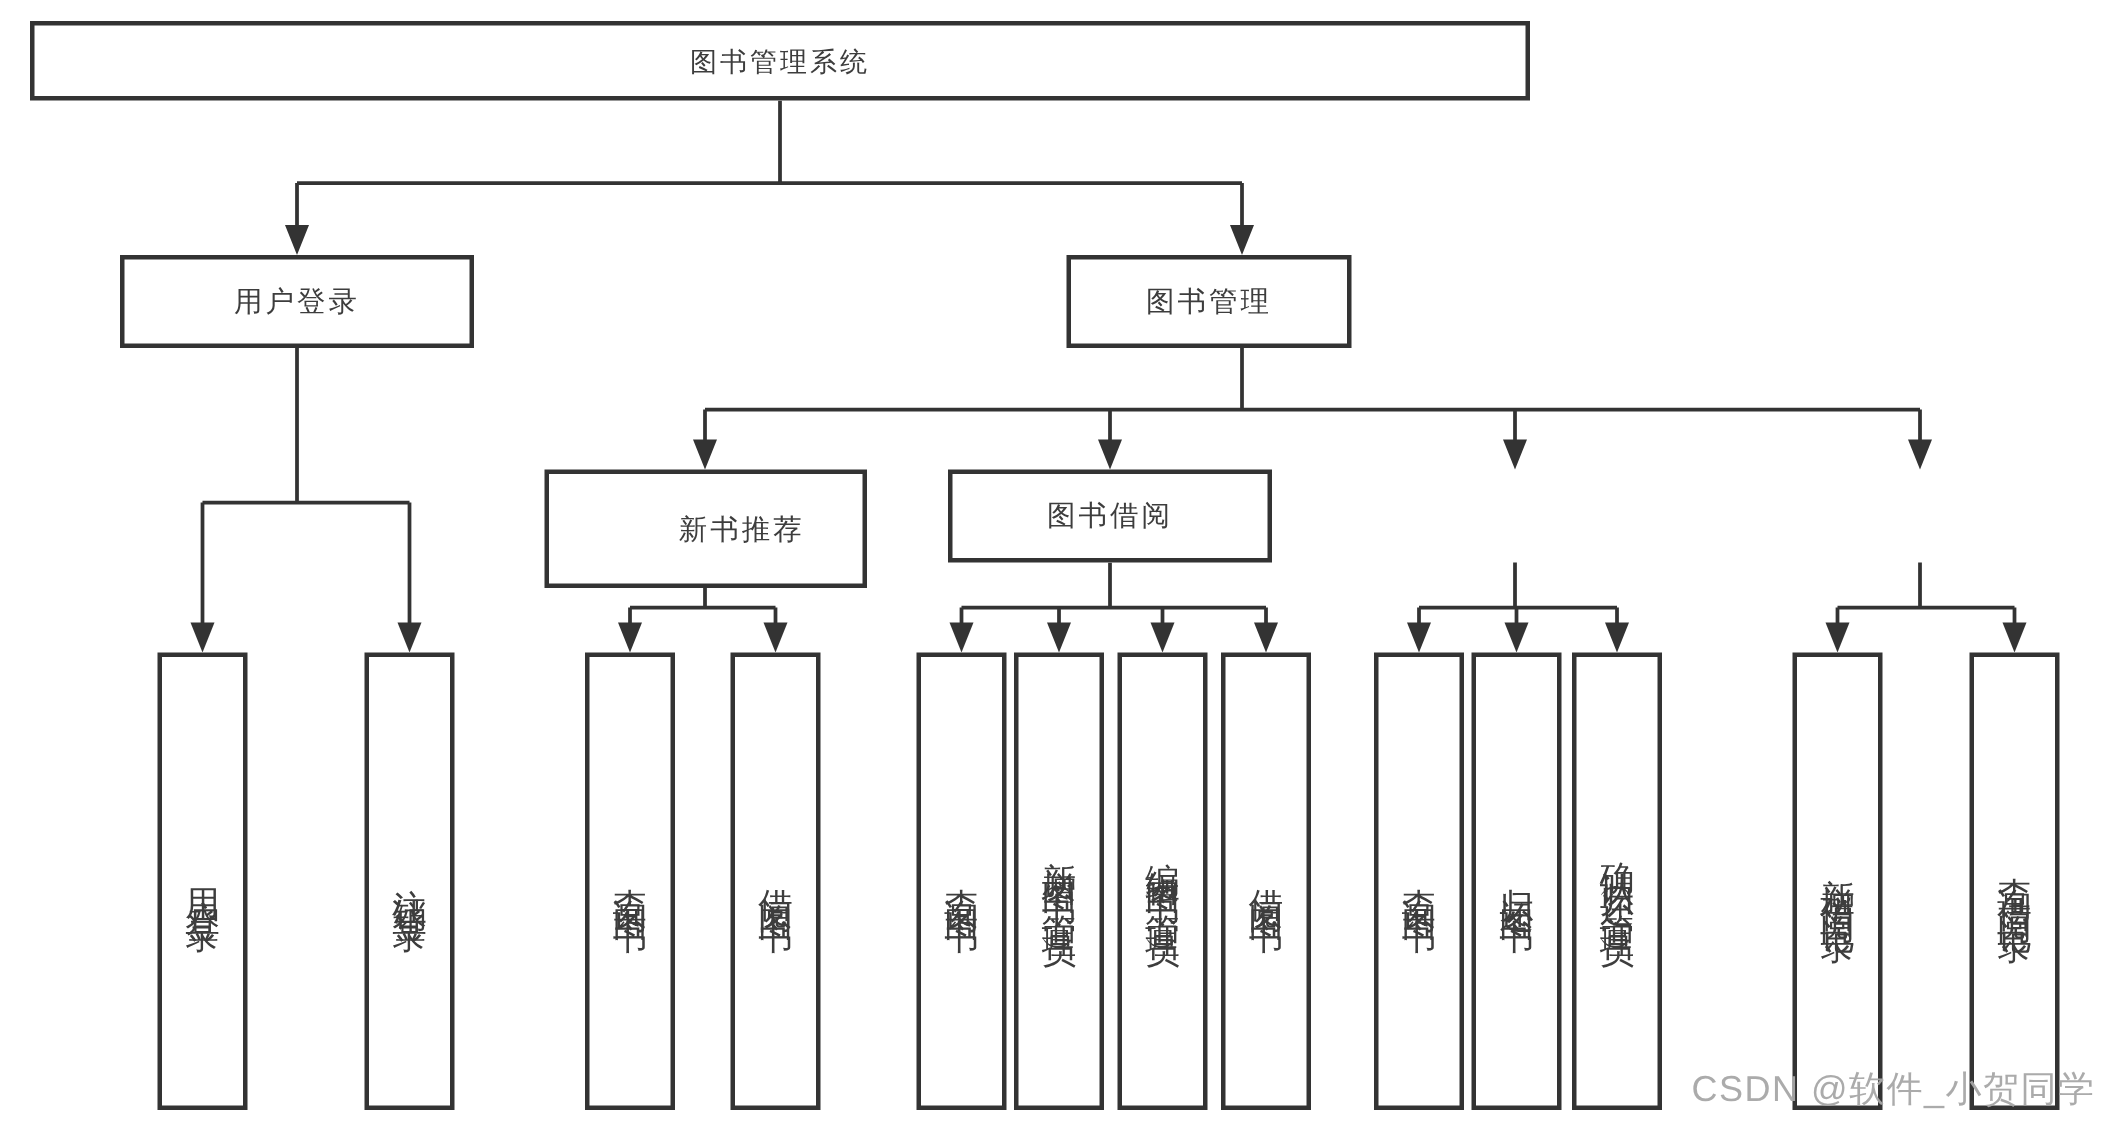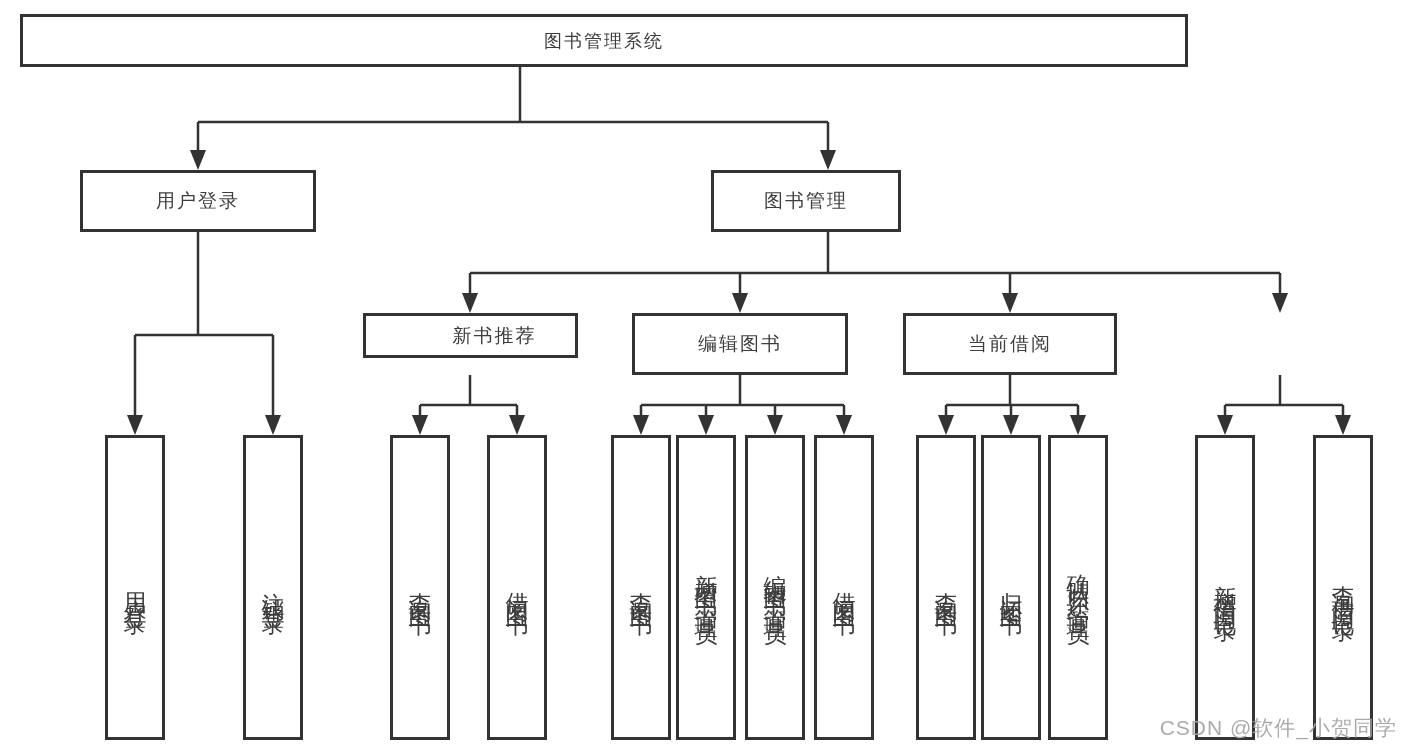--- a/index.html
+++ b/index.html
@@ -47,21 +47,21 @@
     writing-mode: vertical-rl;
     text-orientation: mixed;
     font-size: 23px;
     line-height: 1;
     letter-spacing: 7px;
   }
   .watermark {
     position: absolute;
     right: 8px;
     bottom: 5px;
-    font-size: 21px;
+    font-size: 24px;
     letter-spacing: 1px;
     color: rgba(166, 166, 166, 0.95);
     z-index: 5;
     white-space: nowrap;
   }
 </style>
 </head>
 <body>
 
 <div id="canvas">
@@ -99,28 +99,27 @@
       <polygon points="767,415 783,415 775,435"></polygon>
       <polygon points="836,415 852,415 844,435"></polygon>
       <polygon points="938,415 954,415 946,435"></polygon>
       <polygon points="1003,415 1019,415 1011,435"></polygon>
       <polygon points="1070,415 1086,415 1078,435"></polygon>
       <polygon points="1217,415 1233,415 1225,435"></polygon>
       <polygon points="1335,415 1351,415 1343,435"></polygon>
     </g>
   </svg>
 
-  <div class="hbox root-box" style="left:20px; top:14px; width:1168px; height:53px;text-align:center;">图书管理系统</div>
+  <div class="hbox root-box" style="left:20px; top:14px; width:1000px; height:53px;text-align:center;">图书管理系统</div>
 
   <div class="hbox" style="left:80px; top:170px; width:236px; height:62px;">用户登录</div>
   <div class="hbox" style="left:711px; top:170px; width:190px; height:62px;">图书管理</div>
 
-  <div class="hbox" style="left:363px; top:313px; width:215px; height:45px;padding-left:48px;">新书推荐</div>
-  <div class="hbox" style="left:632px; top:313px; width:216px; height:62px;">编辑图书</div>
-  <div class="hbox" style="left:903px; top:313px; width:214px; height:62px;">当前借阅</div>
+  <div class="hbox" style="left:363px; top:313px; width:215px; height:79px;padding-left:48px;">新书推荐</div>
+  <div class="hbox" style="left:632px; top:313px; width:216px; height:62px;">图书借阅</div>
 
   <div class="vbox" style="left:105px;">
     <span class="vtext">用户登录</span>
   </div>
   <div class="vbox" style="left:243px;">
     <span class="vtext">注销登录</span>
   </div>
 
   <div class="vbox" style="left:390px;">
     <span class="vtext">查询图书</span>

